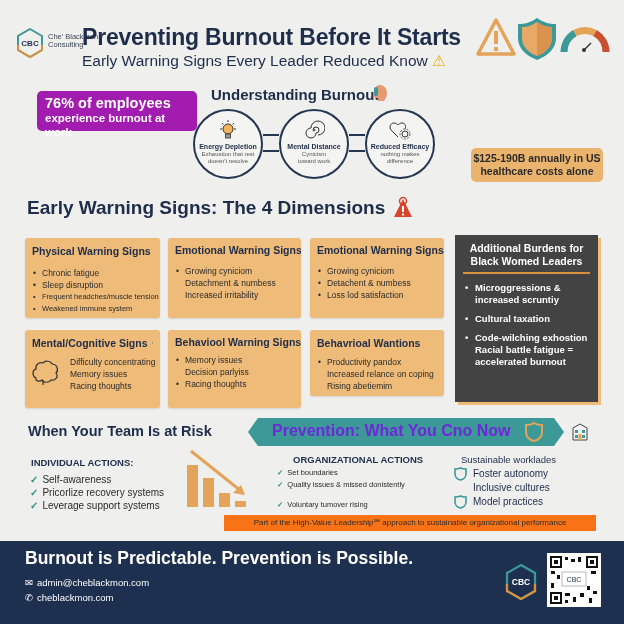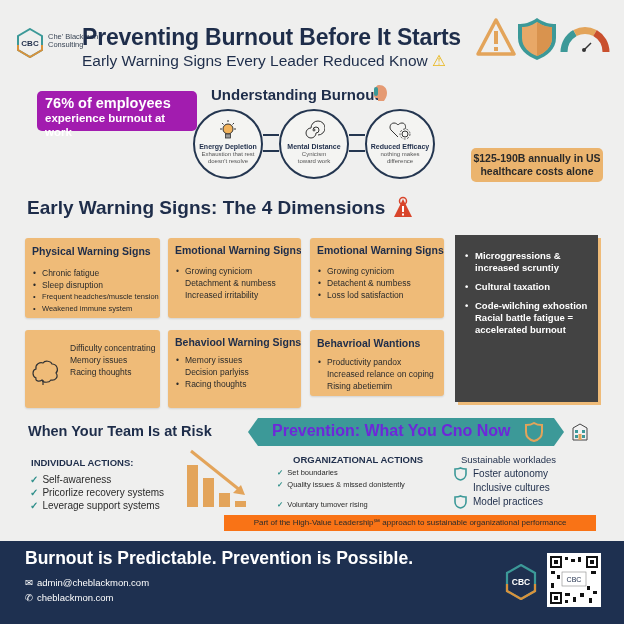--- a/index.html
+++ b/index.html
@@ -207,20 +207,27 @@
 
   </div>
   <ul>
     <li class="b">Growing cyniciom</li>
     <li class="b">Detachent &amp; numbess</li>
     <li class="b">Loss lod satisfaction</li>
   </ul>
 </div>
 
 <div class="card" style="left:25px; top:330px; width:135px; height:78px;">
+  <div class="c-h">
+      <span>Mental/Cognitive Signs</span>
+    <svg class="ci" viewBox="0 0 14 14">
+        <circle cx="7" cy="7" r="6" fill="#3c9998"></circle>
+        <path d="M7 2 L7 12 M3 5 L11 5 M3 9 L11 9" stroke="#1f6f6c" stroke-width="0.8"></path>
+      </svg>
+  </div>
   <svg class="abs" style="left:6px; top:28px; width:30px; height:30px;" viewBox="0 0 30 30">
     <path d="M5 20 C1 18 1 12 5 11 C4 6 9 4 12 5 C14 2 20 3 21 6 C26 6 28 12 25 15 C28 19 24 23 20 22 C18 25 12 25 11 22 C8 24 4 23 5 20 Z" fill="none" stroke="#333" stroke-width="1.2"></path>
     <path d="M12 22 L12 27" stroke="#333" stroke-width="1.2"></path>
   </svg>
   <ul style="margin-left:28px; margin-top:6px;">
     <li>Difficulty concentrating</li>
     <li>Memory issues</li>
     <li>Racing thoughts</li>
   </ul>
 </div>
@@ -243,20 +250,24 @@
       </svg>
   </div>
   <ul style="margin-top:6px;">
     <li class="b">Productivity pandox</li>
     <li>Increased relance on coping</li>
     <li>Rising abetiemim</li>
   </ul>
 </div>
 
 <div class="abs dark">
+  <div class="d-h">
+    <div>Additional Burdens for</div>
+    <div>Black Womed Leaders</div>
+  </div>
   <ul>
     <li>Microggressions &amp; increased scruntiy</li>
     <li>Cultural taxation</li>
     <li>Code-wilching exhostion Racial battle fatigue = accelerated burnout</li>
   </ul>
 </div>
 
 <div class="abs risk-title">When Your Team Is at Risk</div>
 <div class="abs ind-title">INDIVIDUAL ACTIONS:</div>
 <ul class="abs checklist ind-list">

